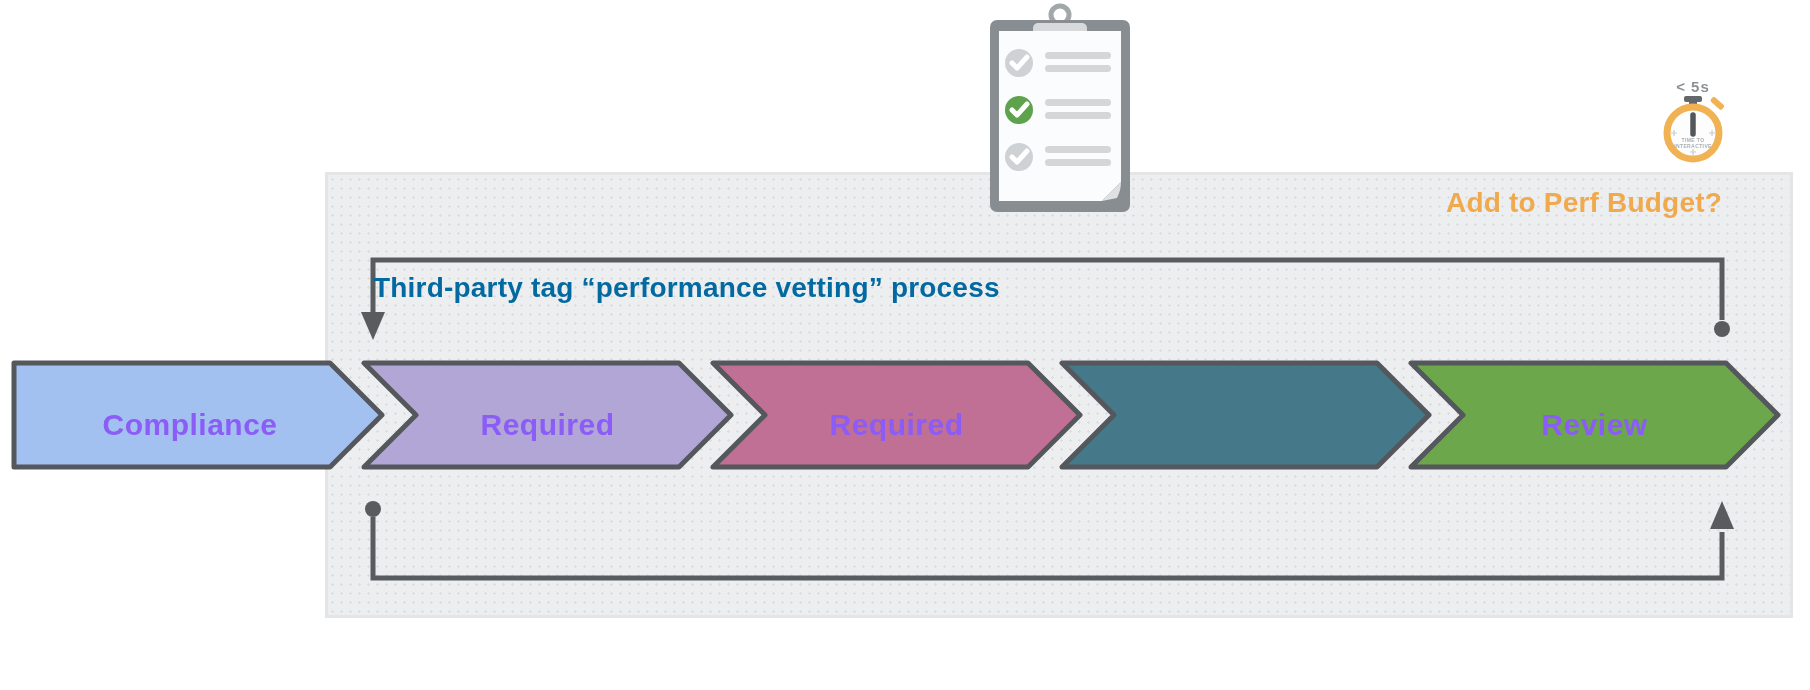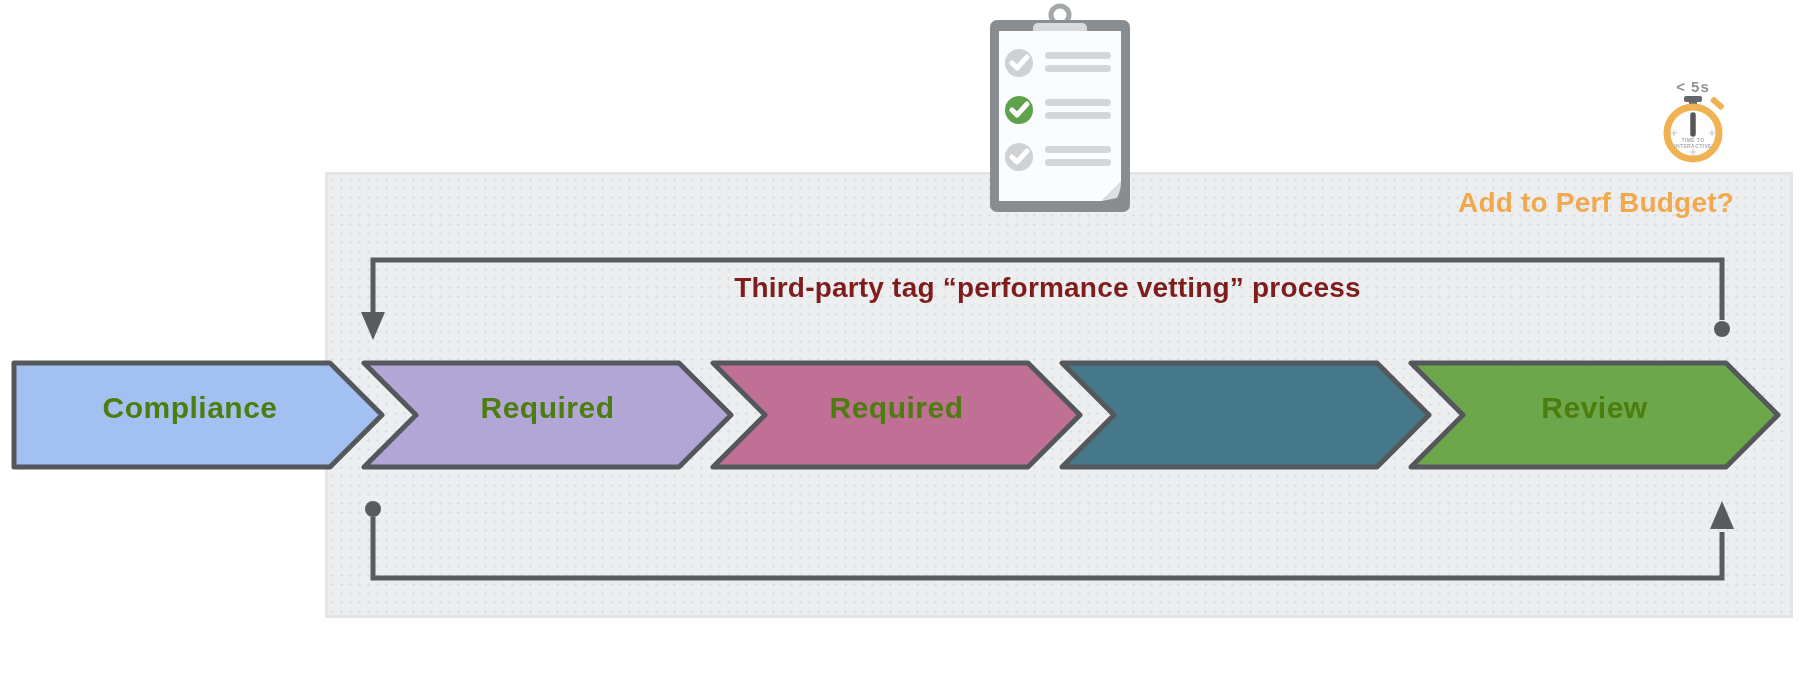--- a/index.html
+++ b/index.html
@@ -11,31 +11,31 @@
     position:absolute; left:325px; top:172px; width:1468px; height:446px;
     box-sizing:border-box;
     background-color:#EDEEF0;
     background-image:radial-gradient(#DBDDE0 1px, rgba(0,0,0,0) 1.2px);
     background-size:9px 9px;
     border:3px solid #E3E5E7;
   }
   .overlay { position:absolute; left:0; top:0; width:1810px; height:690px; }
   .process-title {
     position:absolute; left:373px; top:272px; width:1349px;
-    text-align:center; font-size:28px; font-weight:bold; color:#7f1d1d;
+    text-align:left; font-size:28px; font-weight:bold; color:#0369a1;
     letter-spacing:0.2px;
   }
   .budget-question {
-    position:absolute; right:76px; top:187px;
+    position:absolute; right:88px; top:187px;
     font-size:28px; font-weight:bold; color:#F0A94C; letter-spacing:0.2px;
   }
   .step-label {
-    position:absolute; top:356px; height:104px;
+    position:absolute; top:373px; height:104px;
     display:flex; align-items:center; justify-content:center;
-    color:#4d7c0f; font-size:30px; font-weight:bold; letter-spacing:0.5px;
+    color:#8b5cf6; font-size:30px; font-weight:bold; letter-spacing:0.5px;
   }
   .step-label.s1 { left:14px;   width:352px; }
   .step-label.s2 { left:364px;  width:367px;text-align:center; }
   .step-label.s3 { left:713px;  width:367px; }
   .step-label.s4 { left:1062px; width:367px; }
   .step-label.s5 { left:1411px; width:367px; }
   .clipboard-svg { position:absolute; left:980px; top:0px; width:160px; height:225px; }
   .stopwatch-svg { position:absolute; left:1636px; top:58px; width:118px; height:122px; }
   .loop-line { fill:none; stroke-width:5; }
   .chev { stroke-width:5; stroke-linejoin:round; }

